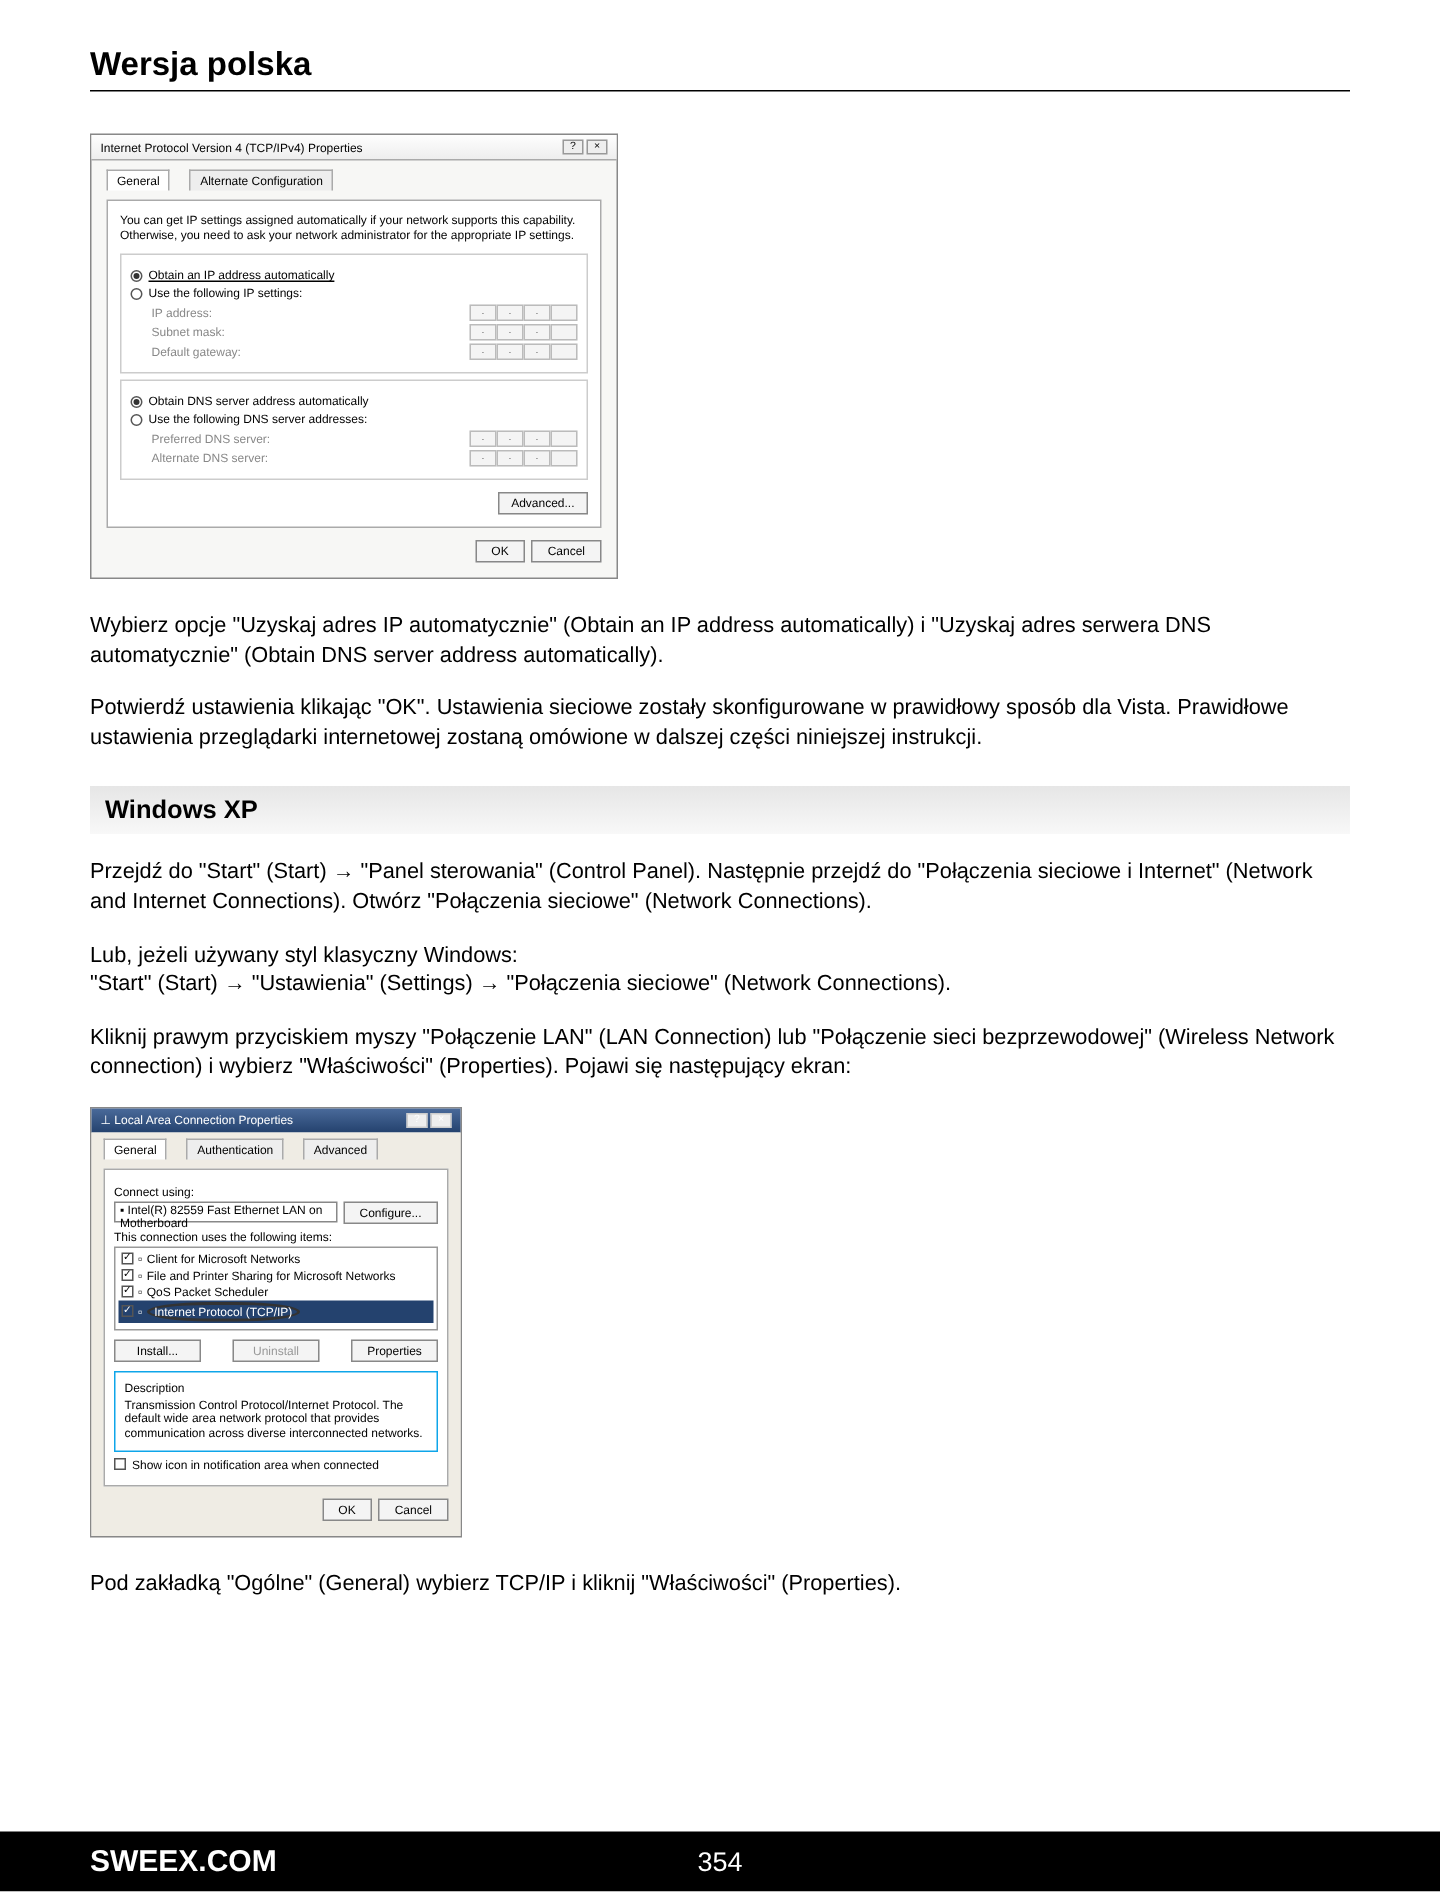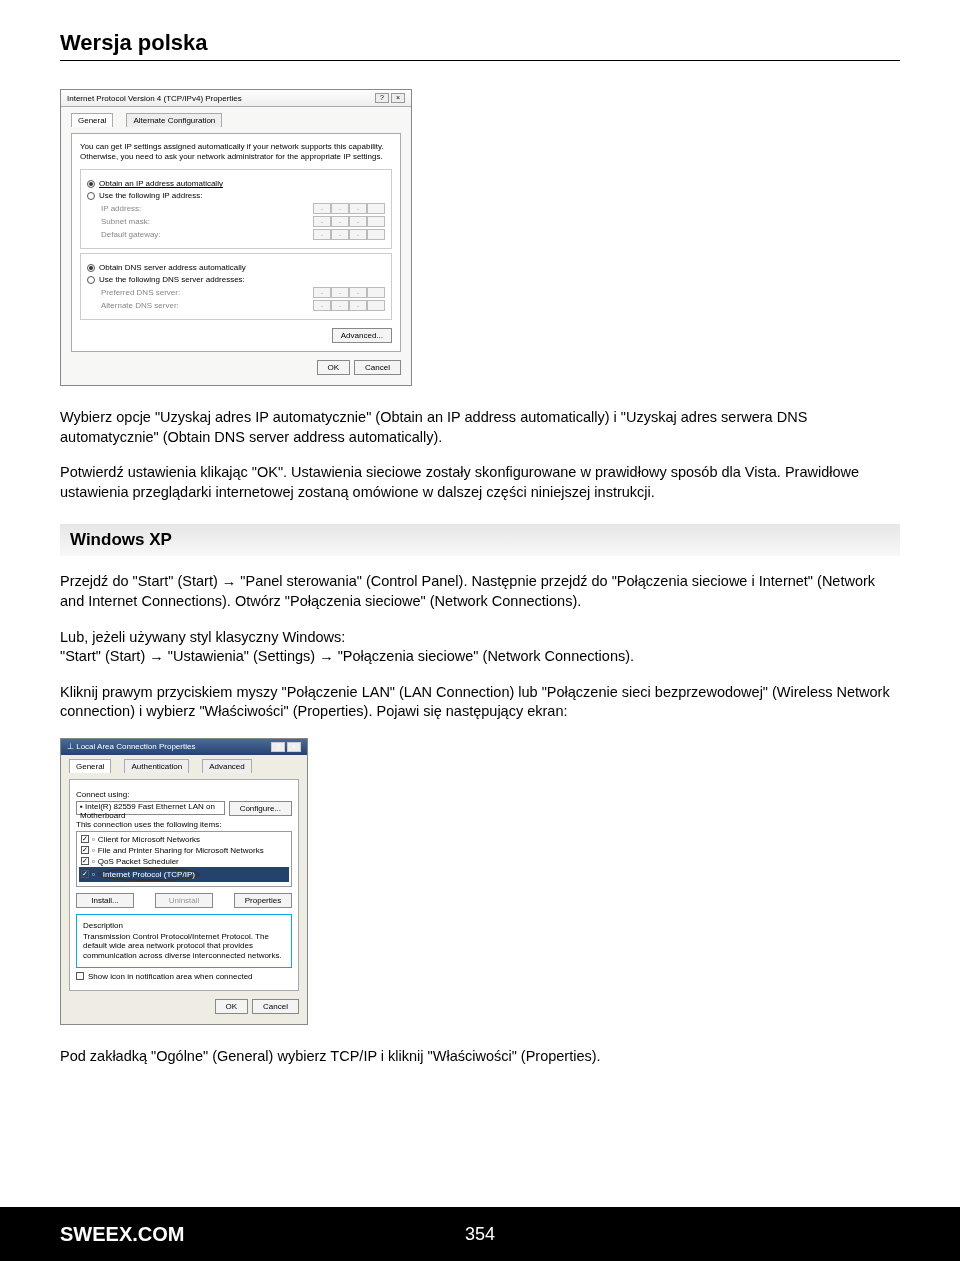--- a/index.html
+++ b/index.html
@@ -86,21 +86,21 @@
   .btn3row .btn{flex:1;text-align:center;padding:2px 0;}
   .smalllbl{font-size:8px;margin:4px 0 2px 0;}
   .inputline{display:flex;gap:4px;align-items:flex-start;}
   .txtinput{flex:1;border:1px solid #888;background:#fff;height:14px;font-size:8px;padding:0 3px;}
   .desc2{font-size:8px;line-height:1.2;margin-top:2px;}
 
   .footer {
     position: absolute;
     left: 0; bottom: 0;
     width: 960px;
-    height: 54px;
+    height: 40px;
     background: #000;
     color: #fff;
     display: flex;
     align-items: center;
     padding: 0 60px;
     font-size: 20px;
     font-weight: bold;
   }
   .footer .pgnum {
     position: absolute;
@@ -132,21 +132,21 @@
       </div>
       <div class="panel">
         <div class="desc">You can get IP settings assigned automatically if your network supports this capability. Otherwise, you need to ask your network administrator for the appropriate IP settings.</div>
         <div class="grp">
           <div class="radio-row">
             <span class="radio checked"></span>
             <span style="text-decoration:underline">Obtain an IP address automatically</span>
           </div>
           <div class="radio-row">
             <span class="radio"></span>
-            <span>Use the following IP address:</span>
+            <span>Use the following IP settings:</span>
           </div>
           <div class="field-row">
               <span>IP address:</span>
               <span class="ip-box">
                 <span class="ip-seg">.</span>
                 <span class="ip-seg">.</span>
                 <span class="ip-seg">.</span>
                 <span class="ip-seg"></span>
               </span>
             </div>

